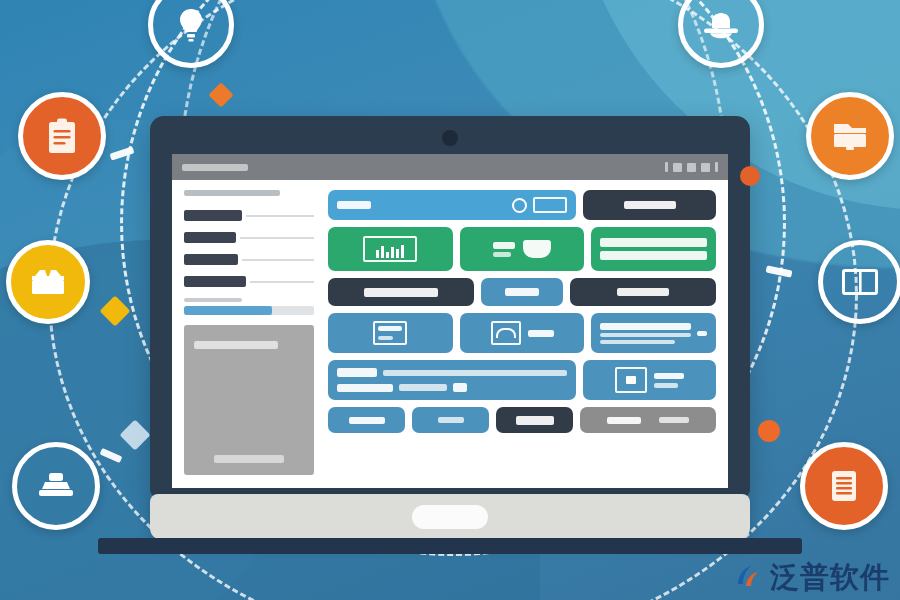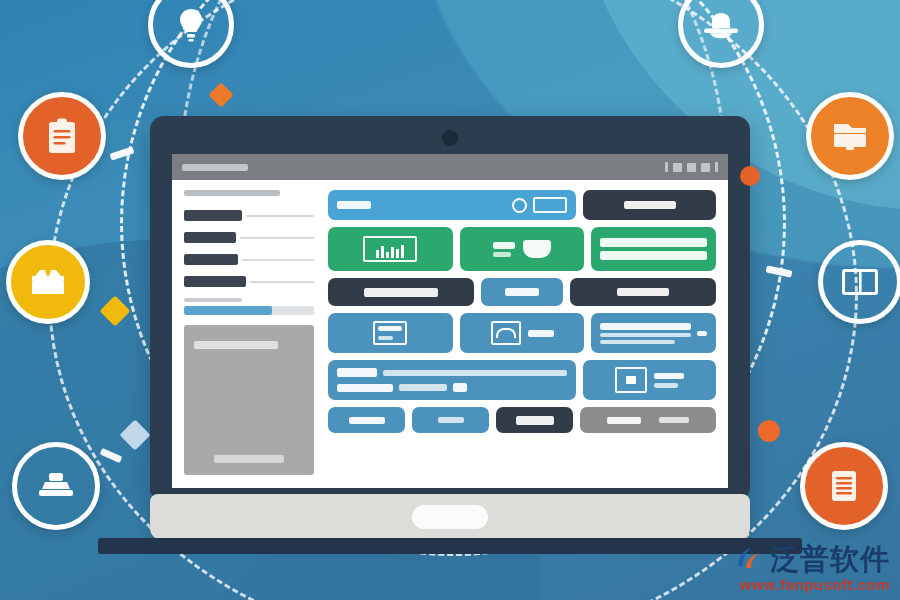--- a/index.html
+++ b/index.html
@@ -382,16 +382,15 @@
     <div class="wm-top">
       <div class="wm-logo">
         <svg width="30" height="30" viewBox="0 0 30 30">
           <path d="M15 2a13 13 0 1 0 0 26 13 13 0 0 0 0-26zm0 4a9 9 0 0 1 0 18 9 9 0 0 1 0-18z" fill="#1b5fa8" opacity="0"></path>
           <path d="M4 22c0-9 6-16 13-18-6 5-8 11-8 18z" fill="#1b5fa8"></path>
           <path d="M12 24c1-8 6-13 12-14-5 4-7 9-7 14z" fill="#e2622a"></path>
         </svg>
       </div>
       <div class="wm-cn">泛普软件</div>
     </div>
-    <div class="wm-url">www.fanpusoft.com</div>
   </div>
 
 </div>
 
 </body></html>

